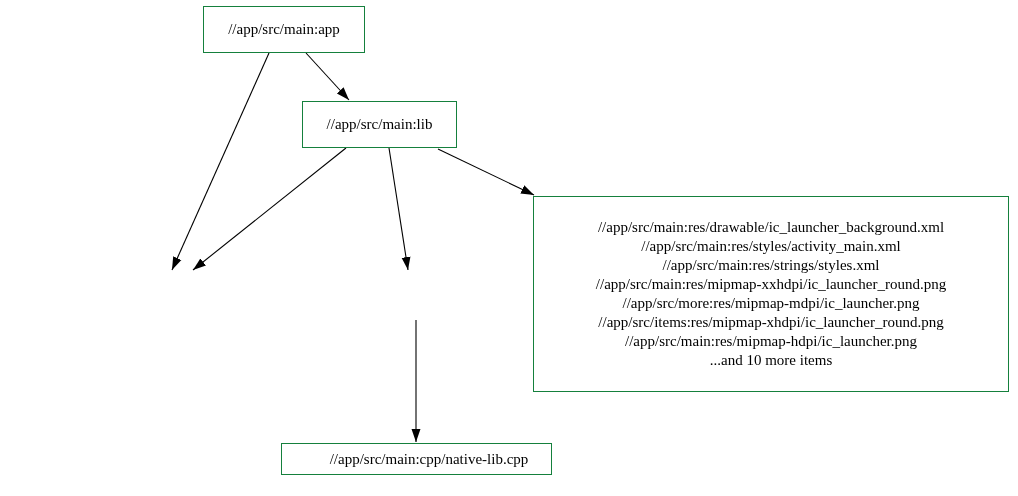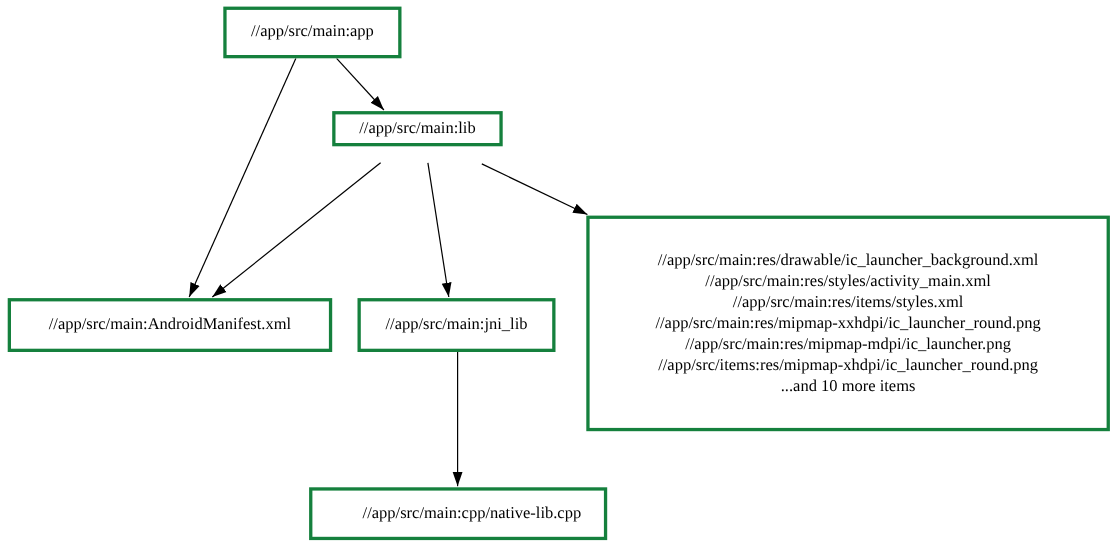--- a/index.html
+++ b/index.html
@@ -18,42 +18,42 @@
   #edges {
     position: absolute;
     left: 0;
     top: 0;
     width: 1018px;
     height: 496px;
   }
   .node {
     position: absolute;
     box-sizing: border-box;
-    border: 3px solid #15803d;
+    border: 1px solid #15803d;
     background: #ffffff;
     color: #000000;
     display: flex;
     align-items: center;
     justify-content: center;
     font-size: 15px;
     white-space: nowrap;
     text-align: center;
   }
   .node.multiline {
     flex-direction: column;
     justify-content: center;
     line-height: 19px;
     text-align: right;
   }
   #node-app        { left: 203px; top: 6px;   width: 162px; height: 47px; }
-  #node-lib        { left: 302px; top: 101px; width: 155px; height: 32px; }
+  #node-lib        { left: 302px; top: 101px; width: 155px; height: 47px; }
   #node-manifest   { left: 7px;   top: 271px; width: 295px; height: 49px; }
   #node-jni-lib    { left: 325px; top: 271px; width: 180px; height: 49px; }
   #node-res        { left: 533px; top: 196px; width: 476px; height: 196px; }
-  #node-native-lib { left: 281px; top: 443px; width: 271px; height: 48px; padding-left: 25px; }
+  #node-native-lib { left: 281px; top: 443px; width: 271px; height: 32px; padding-left: 25px; }
   .edge-line {
     stroke: #000000;
     stroke-width: 1.1px;
     fill: none;
   }
   .arrow-head {
     fill: #000000;
     stroke: none;
   }
 </style>
@@ -77,35 +77,30 @@
   </svg>
 
   <div class="node" id="node-app">
     <span>//app/src/main:app</span>
   </div>
 
   <div class="node" id="node-lib">
     <span>//app/src/main:lib</span>
   </div>
 
-  <div class="node" id="node-manifest">
-    <span>//app/src/main:AndroidManifest.xml</span>
-  </div>
 
-  <div class="node" id="node-jni-lib">
-    <span>//app/src/main:jni_lib</span>
-  </div>
 
   <div class="node multiline" id="node-res">
     <div>//app/src/main:res/drawable/ic_launcher_background.xml</div>
     <div>//app/src/main:res/styles/activity_main.xml</div>
-    <div>//app/src/main:res/items/styles.xml</div>
+    <div>//app/src/main:res/strings/styles.xml</div>
     <div>//app/src/main:res/mipmap-xxhdpi/ic_launcher_round.png</div>
-    <div>//app/src/main:res/mipmap-mdpi/ic_launcher.png</div>
+    <div>//app/src/more:res/mipmap-mdpi/ic_launcher.png</div>
     <div>//app/src/items:res/mipmap-xhdpi/ic_launcher_round.png</div>
+    <div>//app/src/main:res/mipmap-hdpi/ic_launcher.png</div>
     <div>...and 10 more items</div>
   </div>
 
   <div class="node" id="node-native-lib">
     <span>//app/src/main:cpp/native-lib.cpp</span>
   </div>
 
 </div>
 
 </body></html>

